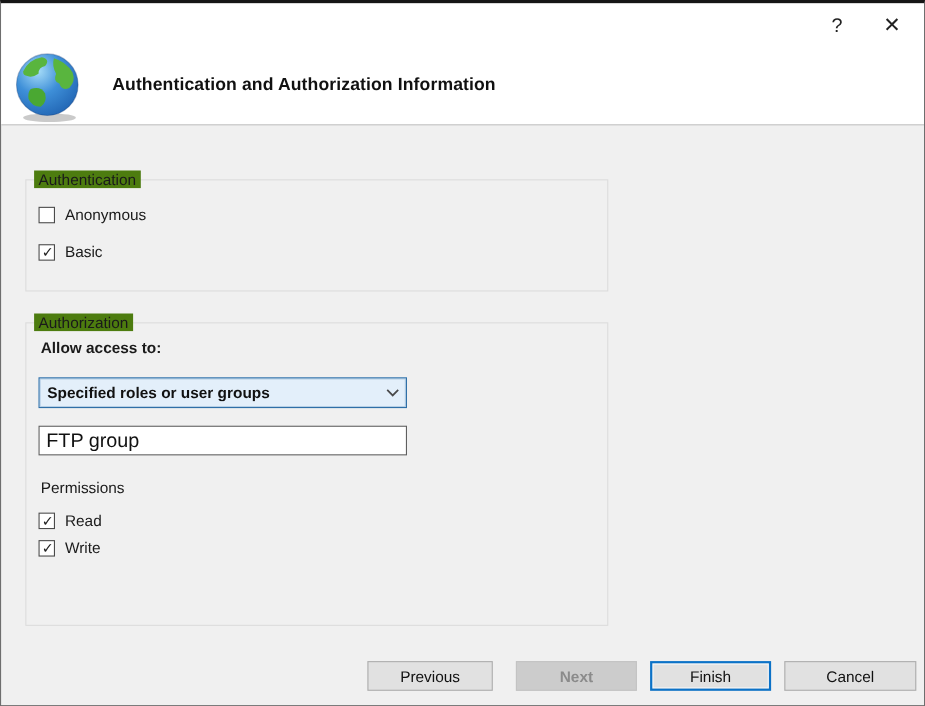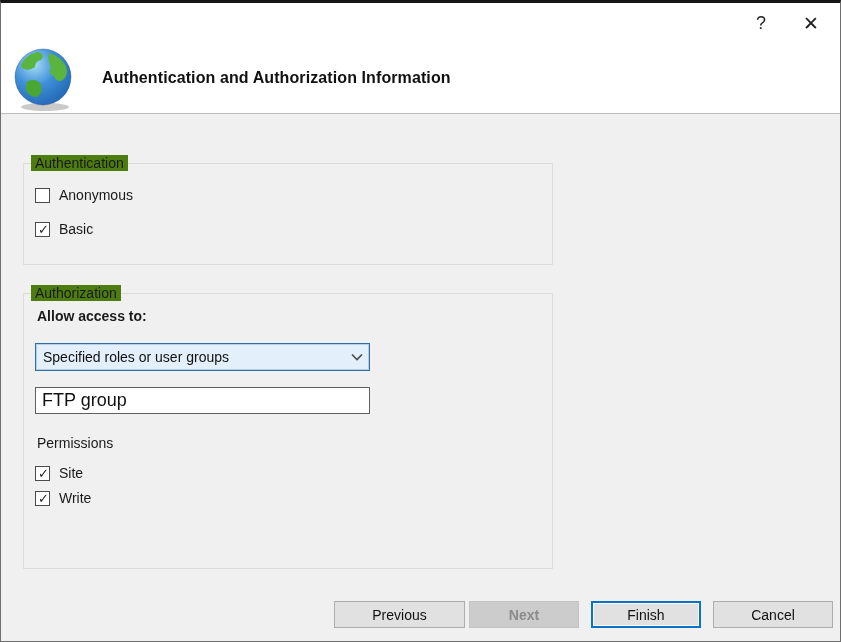--- a/index.html
+++ b/index.html
@@ -30,38 +30,38 @@
   .cbx{width:15px;height:15px;background:#fff;border:1px solid #4a4a4a;position:relative;flex:0 0 auto;}
   .cbx.checked::after{
     content:"✓";position:absolute;left:0;top:-1px;width:15px;height:15px;
     font-size:13px;line-height:15px;text-align:center;color:#1f1f1f;font-weight:bold;
   }
   .cbx-label{margin-left:9px;font-size:14px;color:#1a1a1a;white-space:nowrap;}
 
   .combo{
     position:absolute;left:11px;top:49px;width:335px;height:28px;
     background:#e3effa;border:1px solid #2f6fa7;box-shadow:inset 0 0 0 1px rgba(47,111,167,.25);
-    display:flex;align-items:center;cursor:default;
+    display:flex;align-items:center;cursor:default;font-weight:bold;
   }
   .combo-text{flex:1;padding-left:7px;font-size:14px;color:#111;white-space:nowrap;overflow:hidden;}
   .chevron{width:24px;display:flex;align-items:center;justify-content:center;}
 
   .textinput{
     position:absolute;left:11px;top:93px;width:335px;height:27px;
     background:#fff;border:1px solid #5f5f5f;font-size:18px;color:#111;
     padding:0 12px 0 6px;font-family:"Liberation Sans","DejaVu Sans",sans-serif;outline:none;
   }
 
   
   .btn{
     position:absolute;top:598px;height:27px;background:#e1e1e1;border:1px solid #adadad;
     font-size:14px;color:#111;display:flex;align-items:center;justify-content:center;
     font-family:"Liberation Sans","DejaVu Sans",sans-serif;cursor:default;padding:0;
   }
-  .btn-previous{left:333px;width:131px;}
+  .btn-previous{left:333px;width:114px;}
   .btn-next{left:468px;width:110px;}
   .btn-finish{left:590px;width:110px;}
   .btn-cancel{left:712px;width:120px;}
   .btn.default{border:2px solid #0c72c7;box-shadow:inset 0 0 0 1px #fcfcfc;}
   .btn.disabled{background:#cccccc;border:1px solid #c3c3c3;color:#8b8b8b;font-weight:bold;}
 </style>
 </head>
 <body>
 
 <div class="window">
@@ -123,21 +123,21 @@
         </svg>
       </span>
     </div>
 
     <input class="textinput" type="text" value="FTP group" style="">
 
     <span class="field-label" style="top:141px;">Permissions</span>
 
     <div class="checkrow" style="top:170px;">
       <span class="cbx checked"></span>
-      <span class="cbx-label">Site</span>
+      <span class="cbx-label">Read</span>
     </div>
 
     <div class="checkrow" style="top:195px;">
       <span class="cbx checked"></span>
       <span class="cbx-label">Write</span>
     </div>
   </div>
 
   <button class="btn btn-previous">Previous</button>
   <button class="btn btn-next disabled">Next</button>

